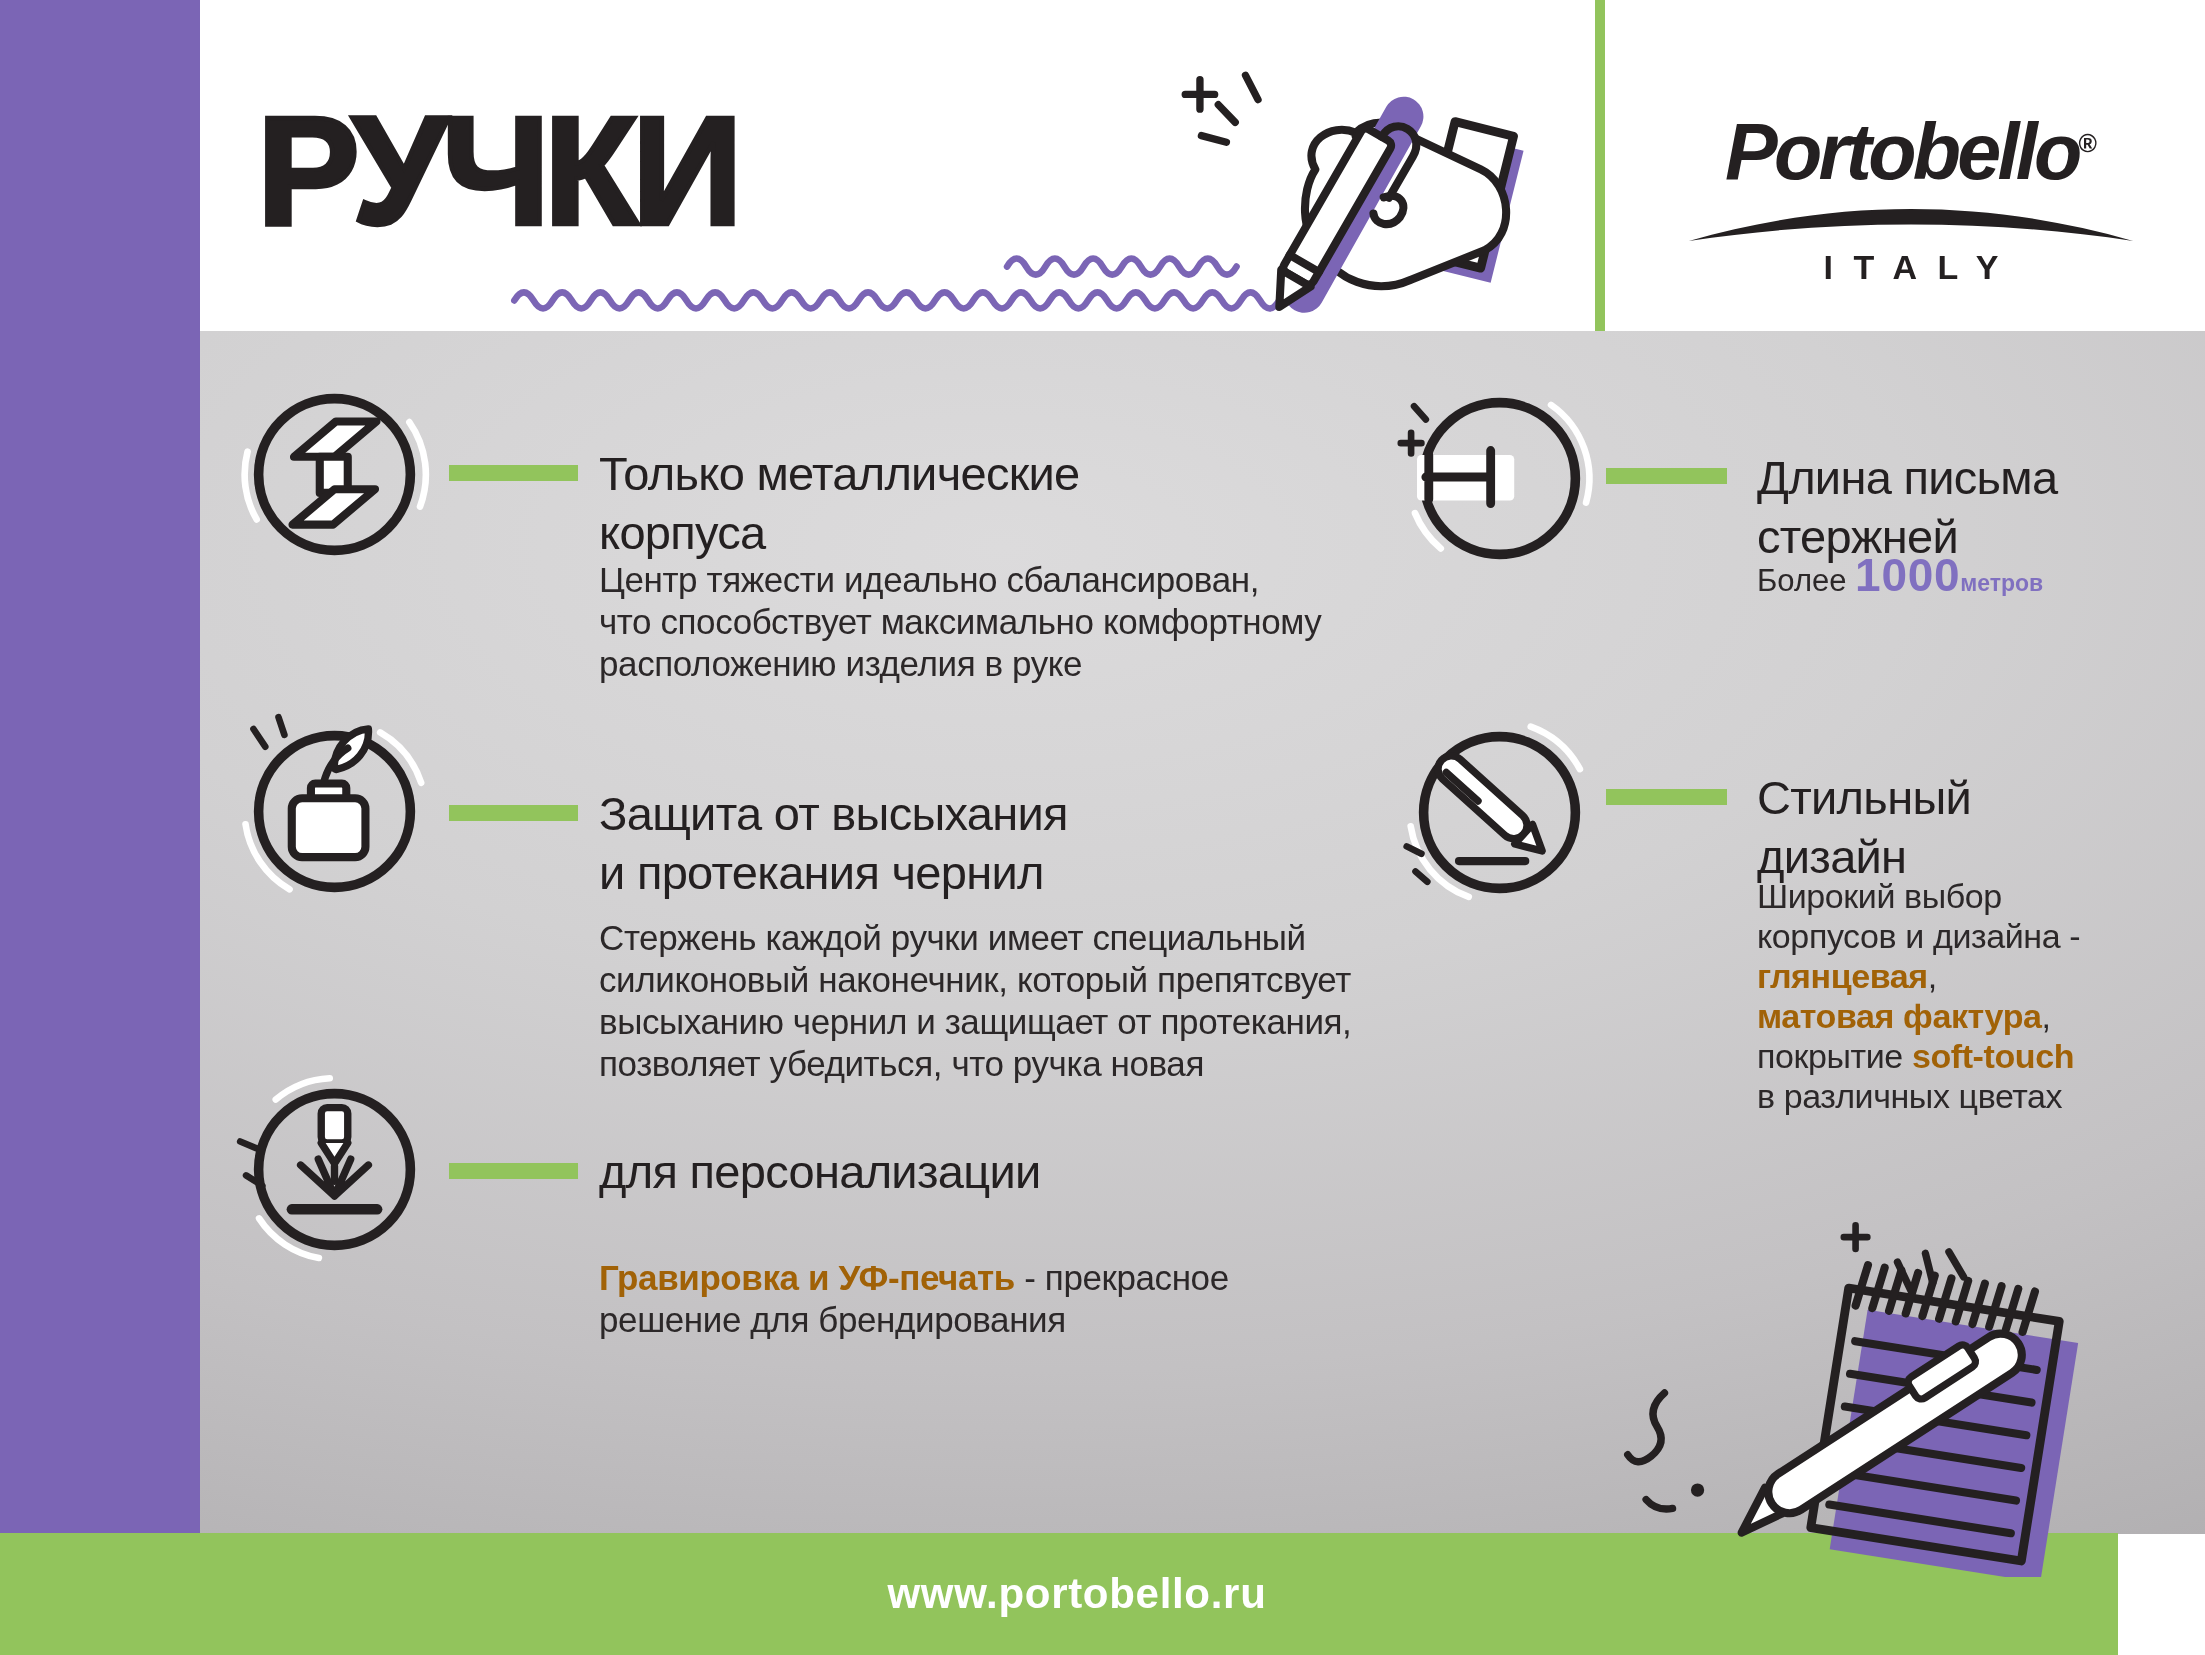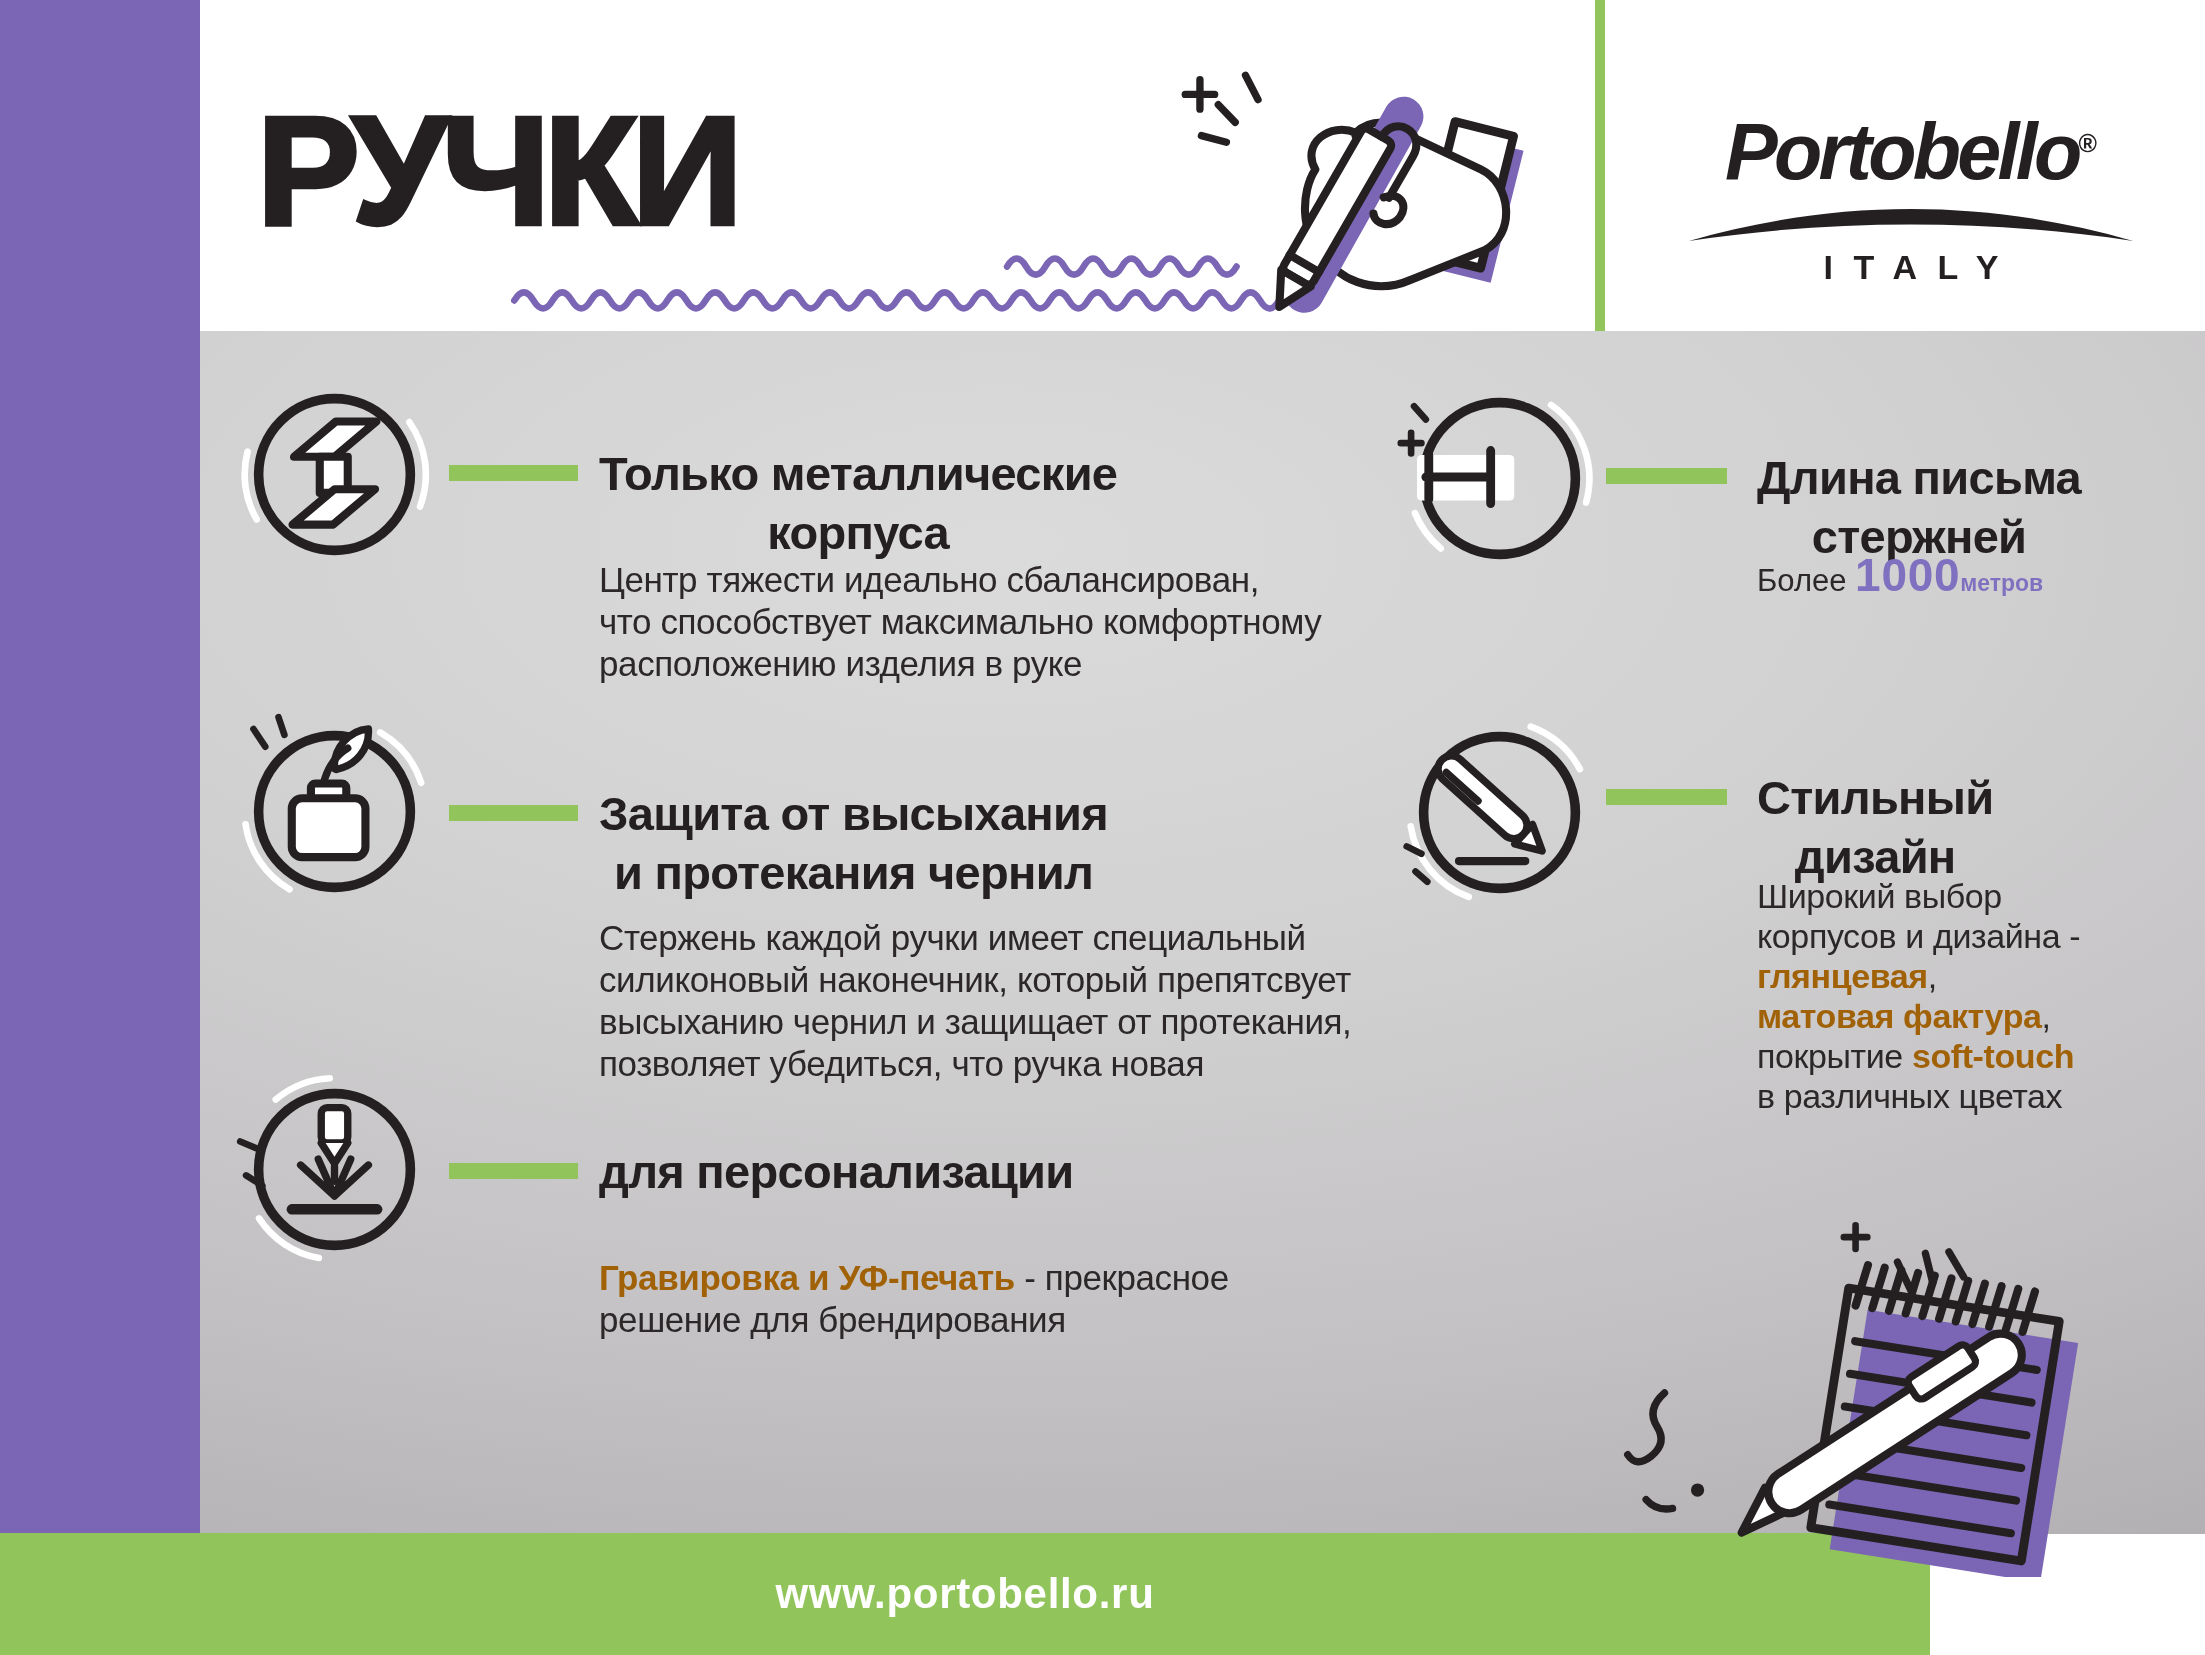--- a/index.html
+++ b/index.html
@@ -4,40 +4,40 @@
 <style>
   html,body{margin:0;padding:0;}
   body{width:2205px;height:1655px;position:relative;font-family:"Liberation Sans",sans-serif;background:#ffffff;overflow:hidden;}
   #canvas{position:absolute;inset:0;width:2205px;height:1655px;background:#ffffff;}
 
   
   .sidebar{position:absolute;left:0;top:0;width:200px;height:1534px;background:#7B65B5;}
   .main-panel{position:absolute;left:200px;top:331px;width:2005px;height:1203px;
     background:radial-gradient(120% 95% at 40% 18%, #dcdbdc 0%, #d2d1d2 38%, #c3c1c3 72%, #b2b0b2 100%);}
   .header-divider{position:absolute;left:1595px;top:0;width:10.3px;height:331px;background:#92C45C;}
-  .footer{position:absolute;left:0;top:1533px;width:1930px;height:122px;background:#92C45C;z-index:2;}
+  .footer{position:absolute;left:0;top:1533px;width:2082px;height:122px;background:#92C45C;z-index:2;padding-left:36px;}
   .footer .site-url{display:block;width:100%;text-align:center;line-height:122px;color:#ffffff;
     font-size:42px;font-weight:bold;letter-spacing:0.7px;}
 
   
   .page-title{position:absolute;left:257px;top:94px;font-size:154px;line-height:154px;font-weight:bold;
     letter-spacing:-5.9px;color:#242021;-webkit-text-stroke:4.4px #242021;}
   .wave-svg{position:absolute;left:507px;top:243px;width:831px;height:81px;}
   .hand-svg{position:absolute;left:1172px;top:59px;width:397px;height:276px;}
 
   .logo-block{position:absolute;left:1683px;top:99px;width:456px;text-align:center;color:#242021;}
   .brand-wordmark{font-size:79px;line-height:88px;font-weight:bold;font-style:italic;letter-spacing:-3.7px;white-space:nowrap;}
   .registered-mark{font-size:25px;font-style:normal;vertical-align:super;letter-spacing:0;}
   .brand-swoosh{display:block;margin:10.3px auto 0 auto;width:456px;height:40px;}
   .brand-country{display:block;margin-top:1.5px;font-size:34px;font-weight:bold;letter-spacing:20.6px;padding-left:20.6px;}
 
   
   .icon-svg{position:absolute;width:221px;height:221px;z-index:1;}
   .connector-line{position:absolute;height:16px;background:#92C45C;z-index:1;}
-  .feature-title{position:absolute;font-size:47px;line-height:59px;font-weight:bold;color:#242021;letter-spacing:-0.7px;z-index:1;text-align:center;}
+  .feature-title{position:absolute;font-size:47px;line-height:59px;font-weight:normal;color:#242021;letter-spacing:-0.7px;z-index:1;}
   .feature-desc{position:absolute;color:#2c2829;letter-spacing:-0.4px;z-index:1;}
   .desc-left{font-size:35px;line-height:42px;}
   .desc-right{font-size:34px;line-height:40px;}
   .em{color:#a16207;font-weight:bold;}
   .value-line{position:absolute;z-index:1;white-space:nowrap;}
   .value-prefix{font-size:31px;color:#2c2829;}
   .value-number{font-size:46px;font-weight:bold;color:#8070C0;letter-spacing:0.7px;}
   .value-unit{font-size:23px;font-weight:bold;color:#8070C0;}
 
   .notebook-svg{position:absolute;left:1602px;top:1209px;width:588px;height:368px;z-index:3;}

